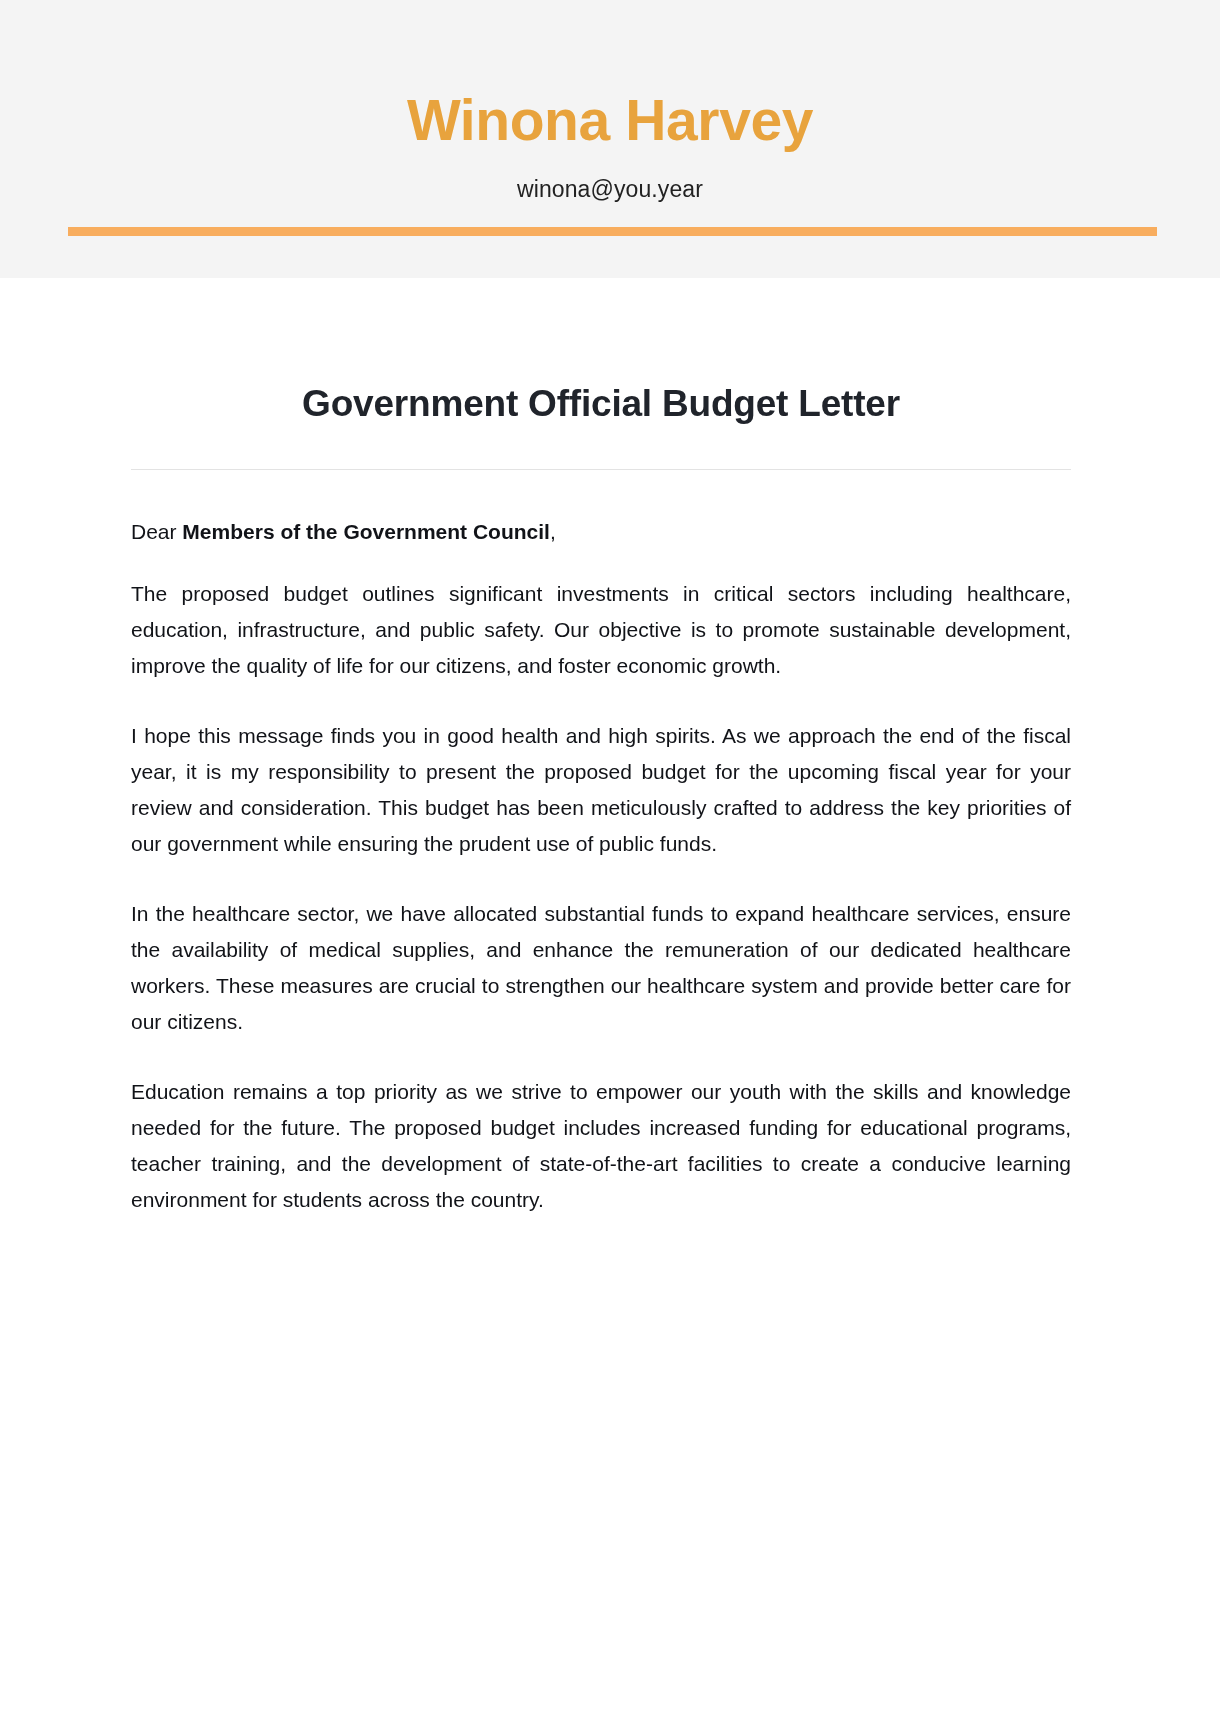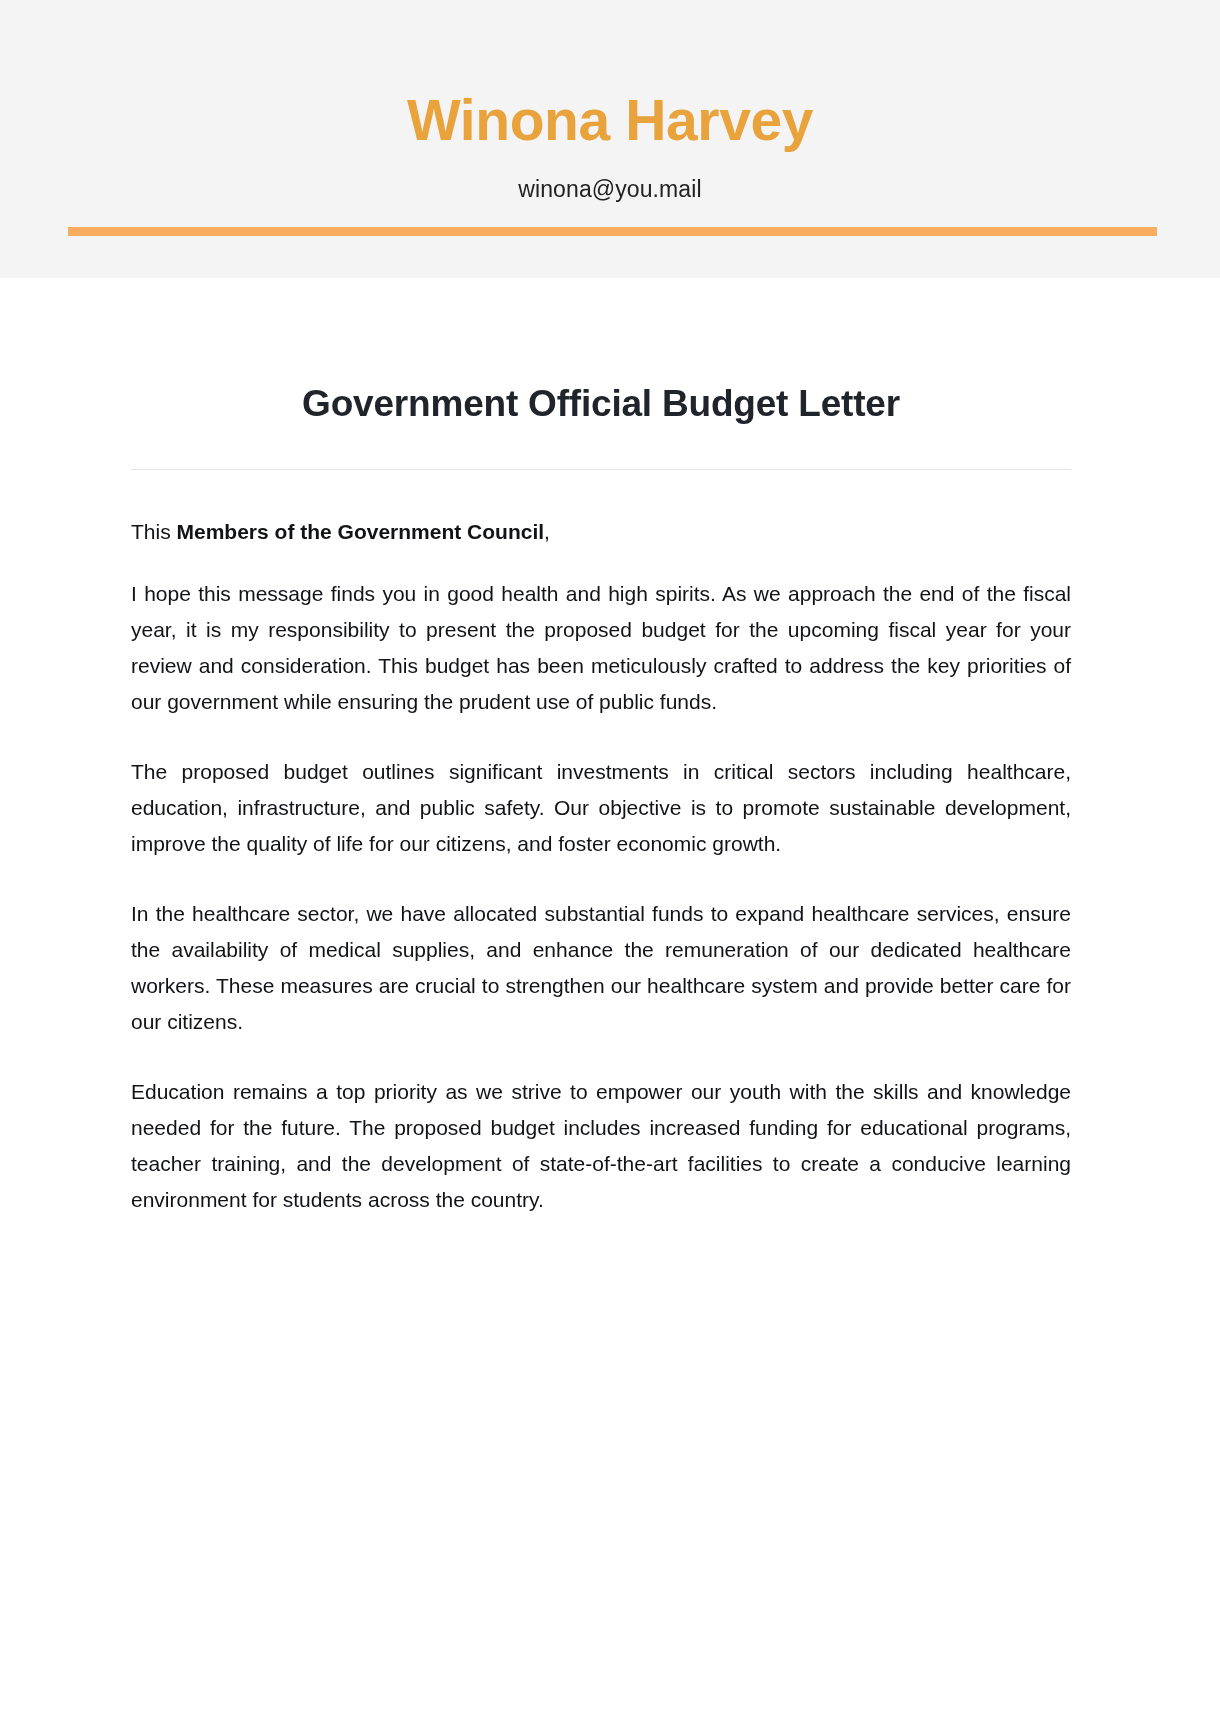--- a/index.html
+++ b/index.html
@@ -135,39 +135,39 @@
   }
 </style>
 </head>
 <body>
 
 <div class="page">
 
   <header class="letterhead">
     <div class="letterhead-inner">
       <h1 class="sender-name">Winona Harvey</h1>
-      <p class="sender-email">winona@you.mail</p>
+      <p class="sender-email">winona@you.year</p>
     </div>
     <div class="letterhead-rule"></div>
   </header>
 
   <main class="letter">
     <div class="letter-inner">
 
       <h2 class="doc-title">Government Official Budget Letter</h2>
 
       <hr class="title-divider">
 
       <p class="salutation">
-        <span>This </span><b>Members of the Government Council</b><span>,</span>
+        <span>Dear </span><b>Members of the Government Council</b><span>,</span>
       </p>
 
       <section class="body-paragraphs">
+        <p>The proposed budget outlines significant investments in critical sectors including healthcare, education, infrastructure, and public safety. Our objective is to promote sustainable development, improve the quality of life for our citizens, and foster economic growth.</p>
         <p>I hope this message finds you in good health and high spirits. As we approach the end of the fiscal year, it is my responsibility to present the proposed budget for the upcoming fiscal year for your review and consideration. This budget has been meticulously crafted to address the key priorities of our government while ensuring the prudent use of public funds.</p>
-        <p>The proposed budget outlines significant investments in critical sectors including healthcare, education, infrastructure, and public safety. Our objective is to promote sustainable development, improve the quality of life for our citizens, and foster economic growth.</p>
         <p>In the healthcare sector, we have allocated substantial funds to expand healthcare services, ensure the availability of medical supplies, and enhance the remuneration of our dedicated healthcare workers. These measures are crucial to strengthen our healthcare system and provide better care for our citizens.</p>
         <p>Education remains a top priority as we strive to empower our youth with the skills and knowledge needed for the future. The proposed budget includes increased funding for educational programs, teacher training, and the development of state-of-the-art facilities to create a conducive learning environment for students across the country.</p>
       </section>
 
     </div>
   </main>
 
 </div>
 
 </body></html>

